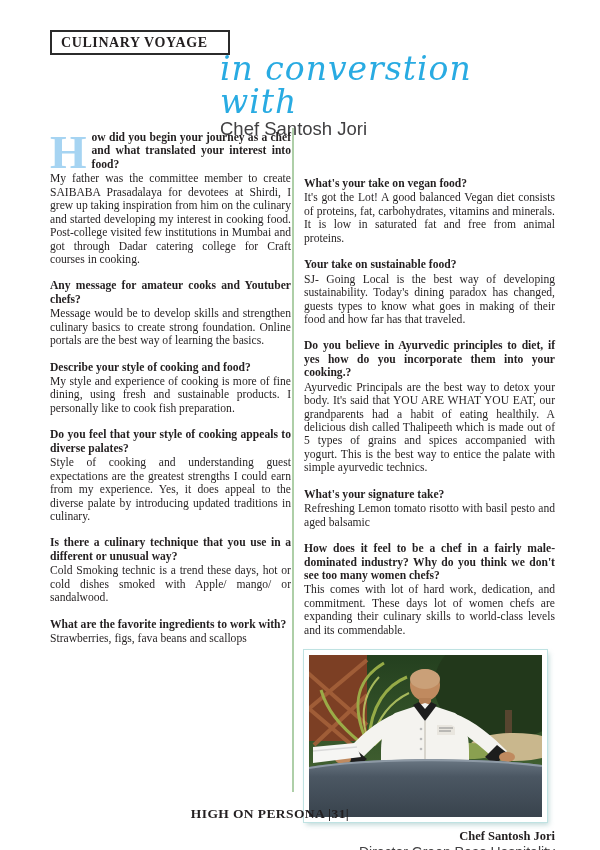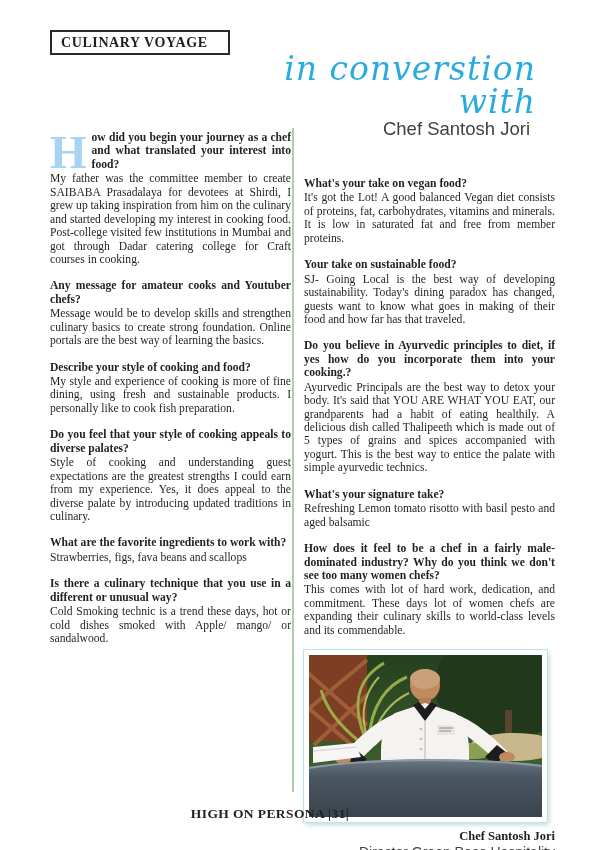--- a/index.html
+++ b/index.html
@@ -8,21 +8,21 @@
   }
   html,body{margin:0;padding:0;}
   body{background:#ffffff; width:600px; height:850px; overflow:hidden;
        font-family:"Liberation Serif", serif; color:var(--text);}
   .page{position:relative; width:600px; height:850px; background:#fff;}
 
   
   .badge{position:absolute; left:50px; top:30px; border:2px solid #2b2b2b;
          padding:3px 20px 2px 9px; font-weight:bold; font-size:14px;
          letter-spacing:0.6px; font-family:"Liberation Serif", serif;}
-  .titleblock{position:absolute; right:64px; top:52px; text-align:right; width:330px;}
+  .titleblock{position:absolute; right:50px; top:52px; text-align:left; width:330px;}
   .title-script{font-family:"DejaVu Serif", serif; font-style:italic;
                 color:var(--accent); font-size:33px; line-height:1;
                 letter-spacing:1px; font-weight:500;}
   .title-name{font-family:"Liberation Sans", sans-serif; color:#414042;
               font-size:18.5px; line-height:1; margin-top:2px; padding-right:6px;}
 
   
   .col{position:absolute; font-size:11.6px; line-height:1.16; text-align:justify;}
   .col-left{left:50px; top:131px; width:241px;}
   .col-right{left:304px; top:149px; width:251px;margin-top:28px;}
@@ -73,38 +73,38 @@
       </div>
       <div class="qa">
         <p class="question">Describe your style of cooking and food?</p>
         <p class="answer">My style and experience of cooking is more of fine dining, using fresh and sustainable products. I personally like to cook fish preparation.</p>
       </div>
       <div class="qa">
         <p class="question">Do you feel that your style of cooking appeals to diverse palates?</p>
         <p class="answer">Style of cooking and understanding guest expectations are the greatest strengths I could earn from my experience. Yes, it does appeal to the diverse palate by introducing updated traditions in culinary.</p>
       </div>
       <div class="qa">
+        <p class="question">Is there a culinary technique that you use in a different or unusual way?</p>
+        <p class="answer">Cold Smoking technic is a trend these days, hot or cold dishes smoked with Apple/ mango/ or sandalwood.</p>
+      </div>
+      <div class="qa">
         <p class="question">What are the favorite ingredients to work with?</p>
         <p class="answer">Strawberries, figs, fava beans and scallops</p>
       </div>
-      <div class="qa">
-        <p class="question">Is there a culinary technique that you use in a different or unusual way?</p>
-        <p class="answer">Cold Smoking technic is a trend these days, hot or cold dishes smoked with Apple/ mango/ or sandalwood.</p>
-      </div>
     </div>
 
   <div class="col col-right">
 
   <div class="qa">
         <p class="question">What's your take on vegan food?</p>
-        <p class="answer">It's got the Lot! A good balanced Vegan diet consists of proteins, fat, carbohydrates, vitamins and minerals. It is low in saturated fat and free from member proteins.</p>
+        <p class="answer">It's got the Lot! A good balanced Vegan diet consists of proteins, fat, carbohydrates, vitamins and minerals. It is low in saturated fat and free from animal proteins.</p>
       </div>
       <div class="qa">
         <p class="question">Your take on sustainable food?</p>
-        <p class="answer">SJ- Going Local is the best way of developing sustainability. Today's dining paradox has changed, guests want to know what goes in making of their food and how far has that traveled.</p>
+        <p class="answer">SJ- Going Local is the best way of developing sustainability. Today's dining paradox has changed, guests types to know what goes in making of their food and how far has that traveled.</p>
       </div>
       <div class="qa">
         <p class="question">Do you believe in Ayurvedic principles to diet, if yes how do you incorporate them into your cooking.?</p>
         <p class="answer">Ayurvedic Principals are the best way to detox your body. It's said that YOU ARE WHAT YOU EAT, our grandparents had a habit of eating healthily. A delicious dish called Thalipeeth which is made out of 5 types of grains and spices accompanied with yogurt. This is the best way to entice the palate with simple ayurvedic technics.</p>
       </div>
       <div class="qa">
         <p class="question">What's your signature take?</p>
         <p class="answer">Refreshing Lemon tomato risotto with basil pesto and aged balsamic</p>
       </div>
       <div class="qa">

